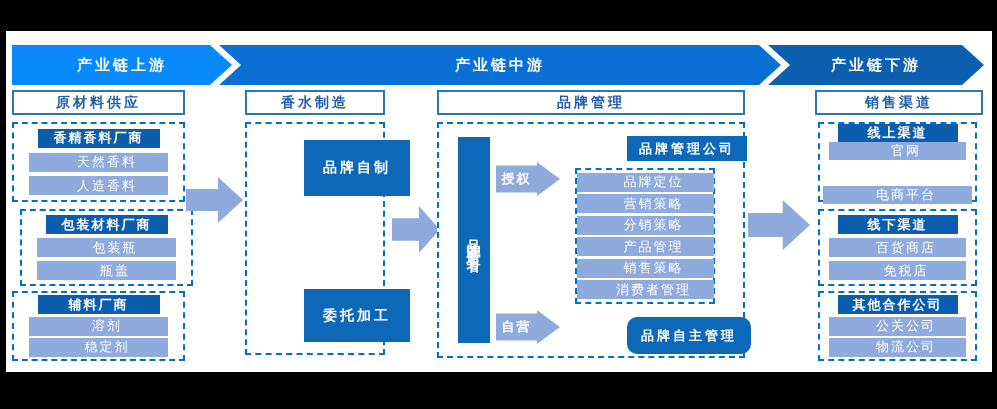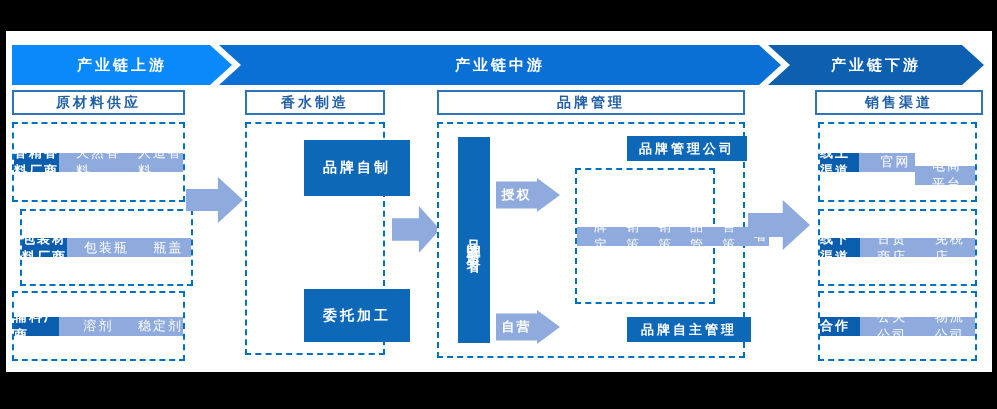--- a/index.html
+++ b/index.html
@@ -13,21 +13,21 @@
   .seg{height:40px;top:45px;display:flex;align-items:center;justify-content:center;
        color:#fff;font-weight:bold;font-size:15px;letter-spacing:3px;}
   .seg-first{clip-path:polygon(0 0,calc(100% - 22px) 0,100% 50%,calc(100% - 22px) 100%,0 100%);}
   .seg-mid{clip-path:polygon(0 0,calc(100% - 22px) 0,100% 50%,calc(100% - 22px) 100%,0 100%,22px 50%);}
   
   .col-header{top:90px;height:25px;background:#fff;border:2px solid #2e75b6;
       color:#2160a8;font-weight:bold;font-size:14px;letter-spacing:3px;
       display:flex;align-items:center;justify-content:center;}
   
   .dashed{border:2px dashed #0070c0;background:#fff;}
-  .group{display:flex;flex-direction:row;align-items:center;justify-content:space-evenly;}
+  .group{display:flex;flex-direction:column;align-items:center;justify-content:space-evenly;}
   .item{width:122px;height:19px;display:flex;align-items:center;justify-content:center;
         color:#fff;font-size:13px;letter-spacing:2px;}
   .item-dark{background:#0b5dae;font-weight:bold;}
   .item-light{background:#8faadc;padding-left:17px;}
   .bigbox{background:#0e68b8;color:#fff;font-size:14px;font-weight:bold;letter-spacing:3px;
         display:flex;align-items:center;justify-content:center;margin-left:42px;}
   .block-arrow{background:#8faadc;
         clip-path:polygon(0 26%,56% 26%,56% 0,100% 50%,56% 100%,56% 74%,0 74%);}
   .label-arrow{background:#8faadc;color:#fff;font-size:13px;font-weight:bold;letter-spacing:2px;
         clip-path:polygon(0 10%,64% 10%,64% 0,100% 50%,64% 100%,64% 90%,0 90%);}
@@ -79,36 +79,36 @@
   <div class="abs bigbox" style="left:15px;top:16px;width:106px;height:56px;">品牌自制</div>
   <div class="abs bigbox" style="left:15px;top:165px;width:106px;height:53px;">委托加工</div>
 </div>
 
 <div class="abs block-arrow" style="left:392px;top:206px;width:48px;height:47px;"></div>
 
 <div class="abs dashed" style="left:437px;top:122px;width:308px;height:236px;">
   <div class="abs owner-box" style="left:19px;top:13px;width:32px;height:206px;">
     <span class="vert">品牌所有者</span>
   </div>
-  <div class="abs label-arrow" style="left:57px;top:54px;width:64px;height:34px;">
+  <div class="abs label-arrow" style="left:57px;top:38px;width:64px;height:34px;">
     <span>授权</span>
   </div>
   <div class="abs bigbox" style="left:146px;top:12px;width:120px;height:25px;font-size:13px;">品牌管理公司</div>
   <div class="abs label-arrow" style="left:57px;top:186px;width:64px;height:34px;">
     <span>自营</span>
   </div>
   <div class="abs dashed group" style="left:136px;top:44px;width:140px;height:136px;">
     <div class="item item-light" style="width:120px;">品牌定位</div>
     <div class="item item-light" style="width:120px;">营销策略</div>
     <div class="item item-light" style="width:120px;">分销策略</div>
     <div class="item item-light" style="width:120px;">产品管理</div>
     <div class="item item-light" style="width:120px;">销售策略</div>
     <div class="item item-light" style="width:120px;">消费者管理</div>
   </div>
-  <div class="abs bigbox" style="left:146px;top:193px;width:124px;height:25px;font-size:13px;">品牌自主管理</div>
+  <div class="abs bigbox" style="left:146px;top:193px;width:124px;height:37px;font-size:13px;border-radius:10px;">品牌自主管理</div>
 </div>
 
 <div class="abs block-arrow" style="left:748px;top:200px;width:62px;height:50px;"></div>
 
 <div class="abs dashed group" style="left:818px;top:122px;width:159px;height:80px;">
   <div class="item item-dark" style="width:120px;">线上渠道</div>
   <div class="item item-light" style="width:120px;">官网</div>
   <div class="item item-light" style="width:132px;margin-top:26px;">电商平台</div>
 </div>
 <div class="abs dashed group" style="left:818px;top:209px;width:159px;height:77px;">

